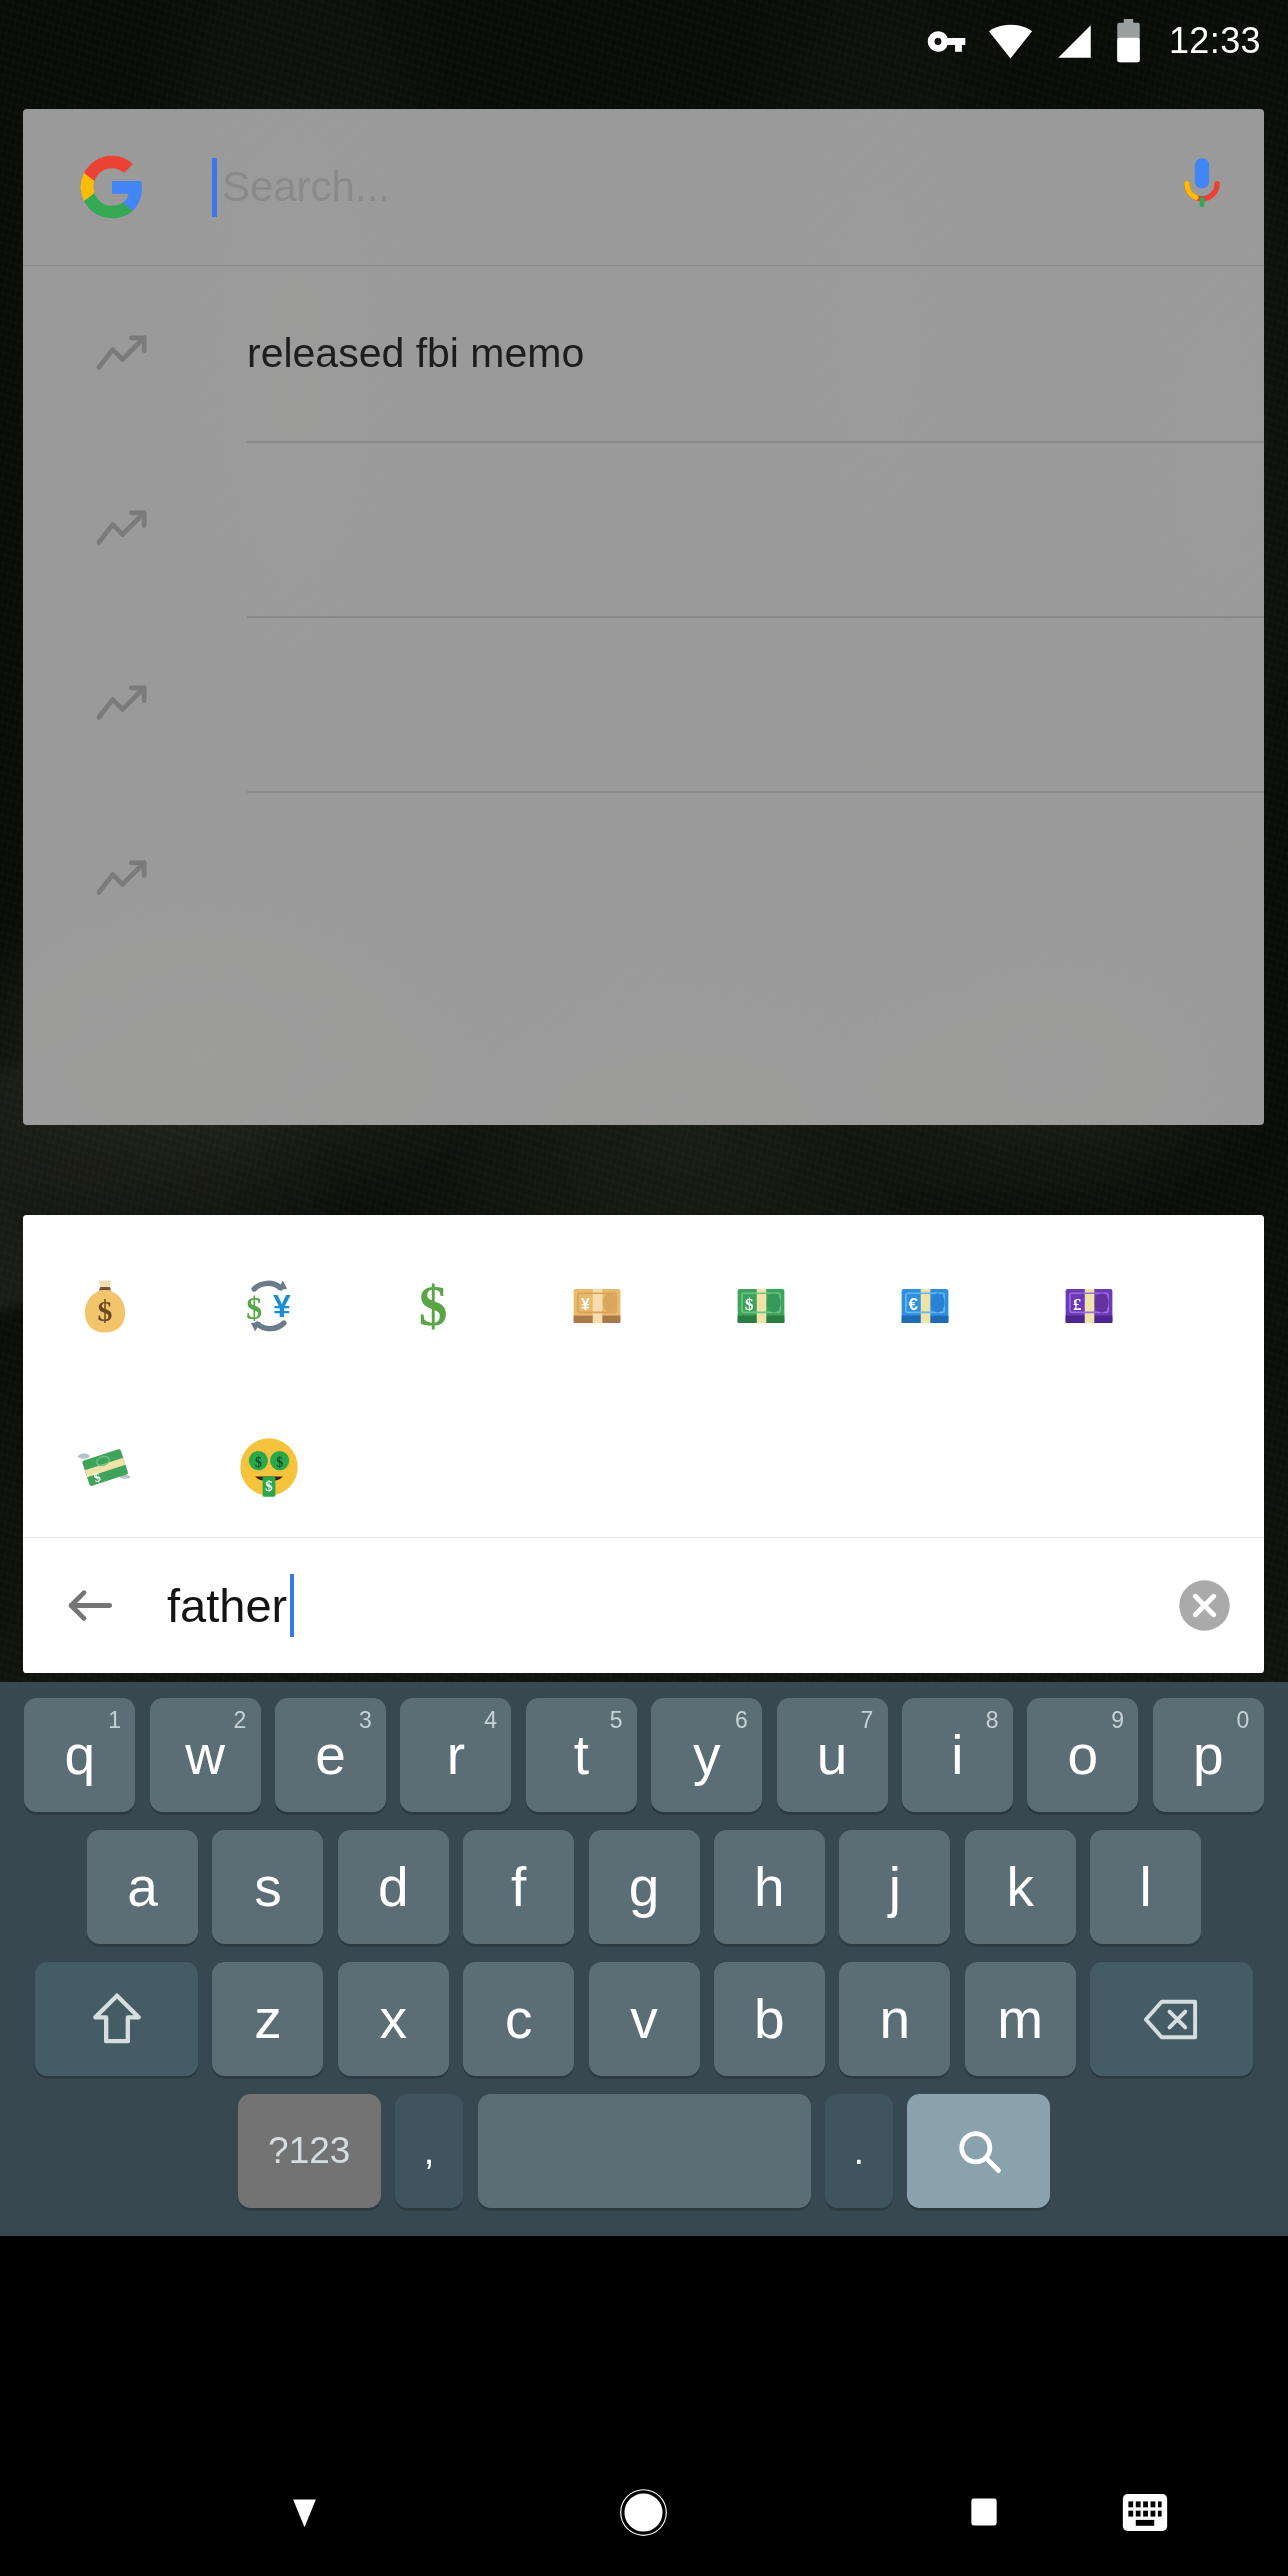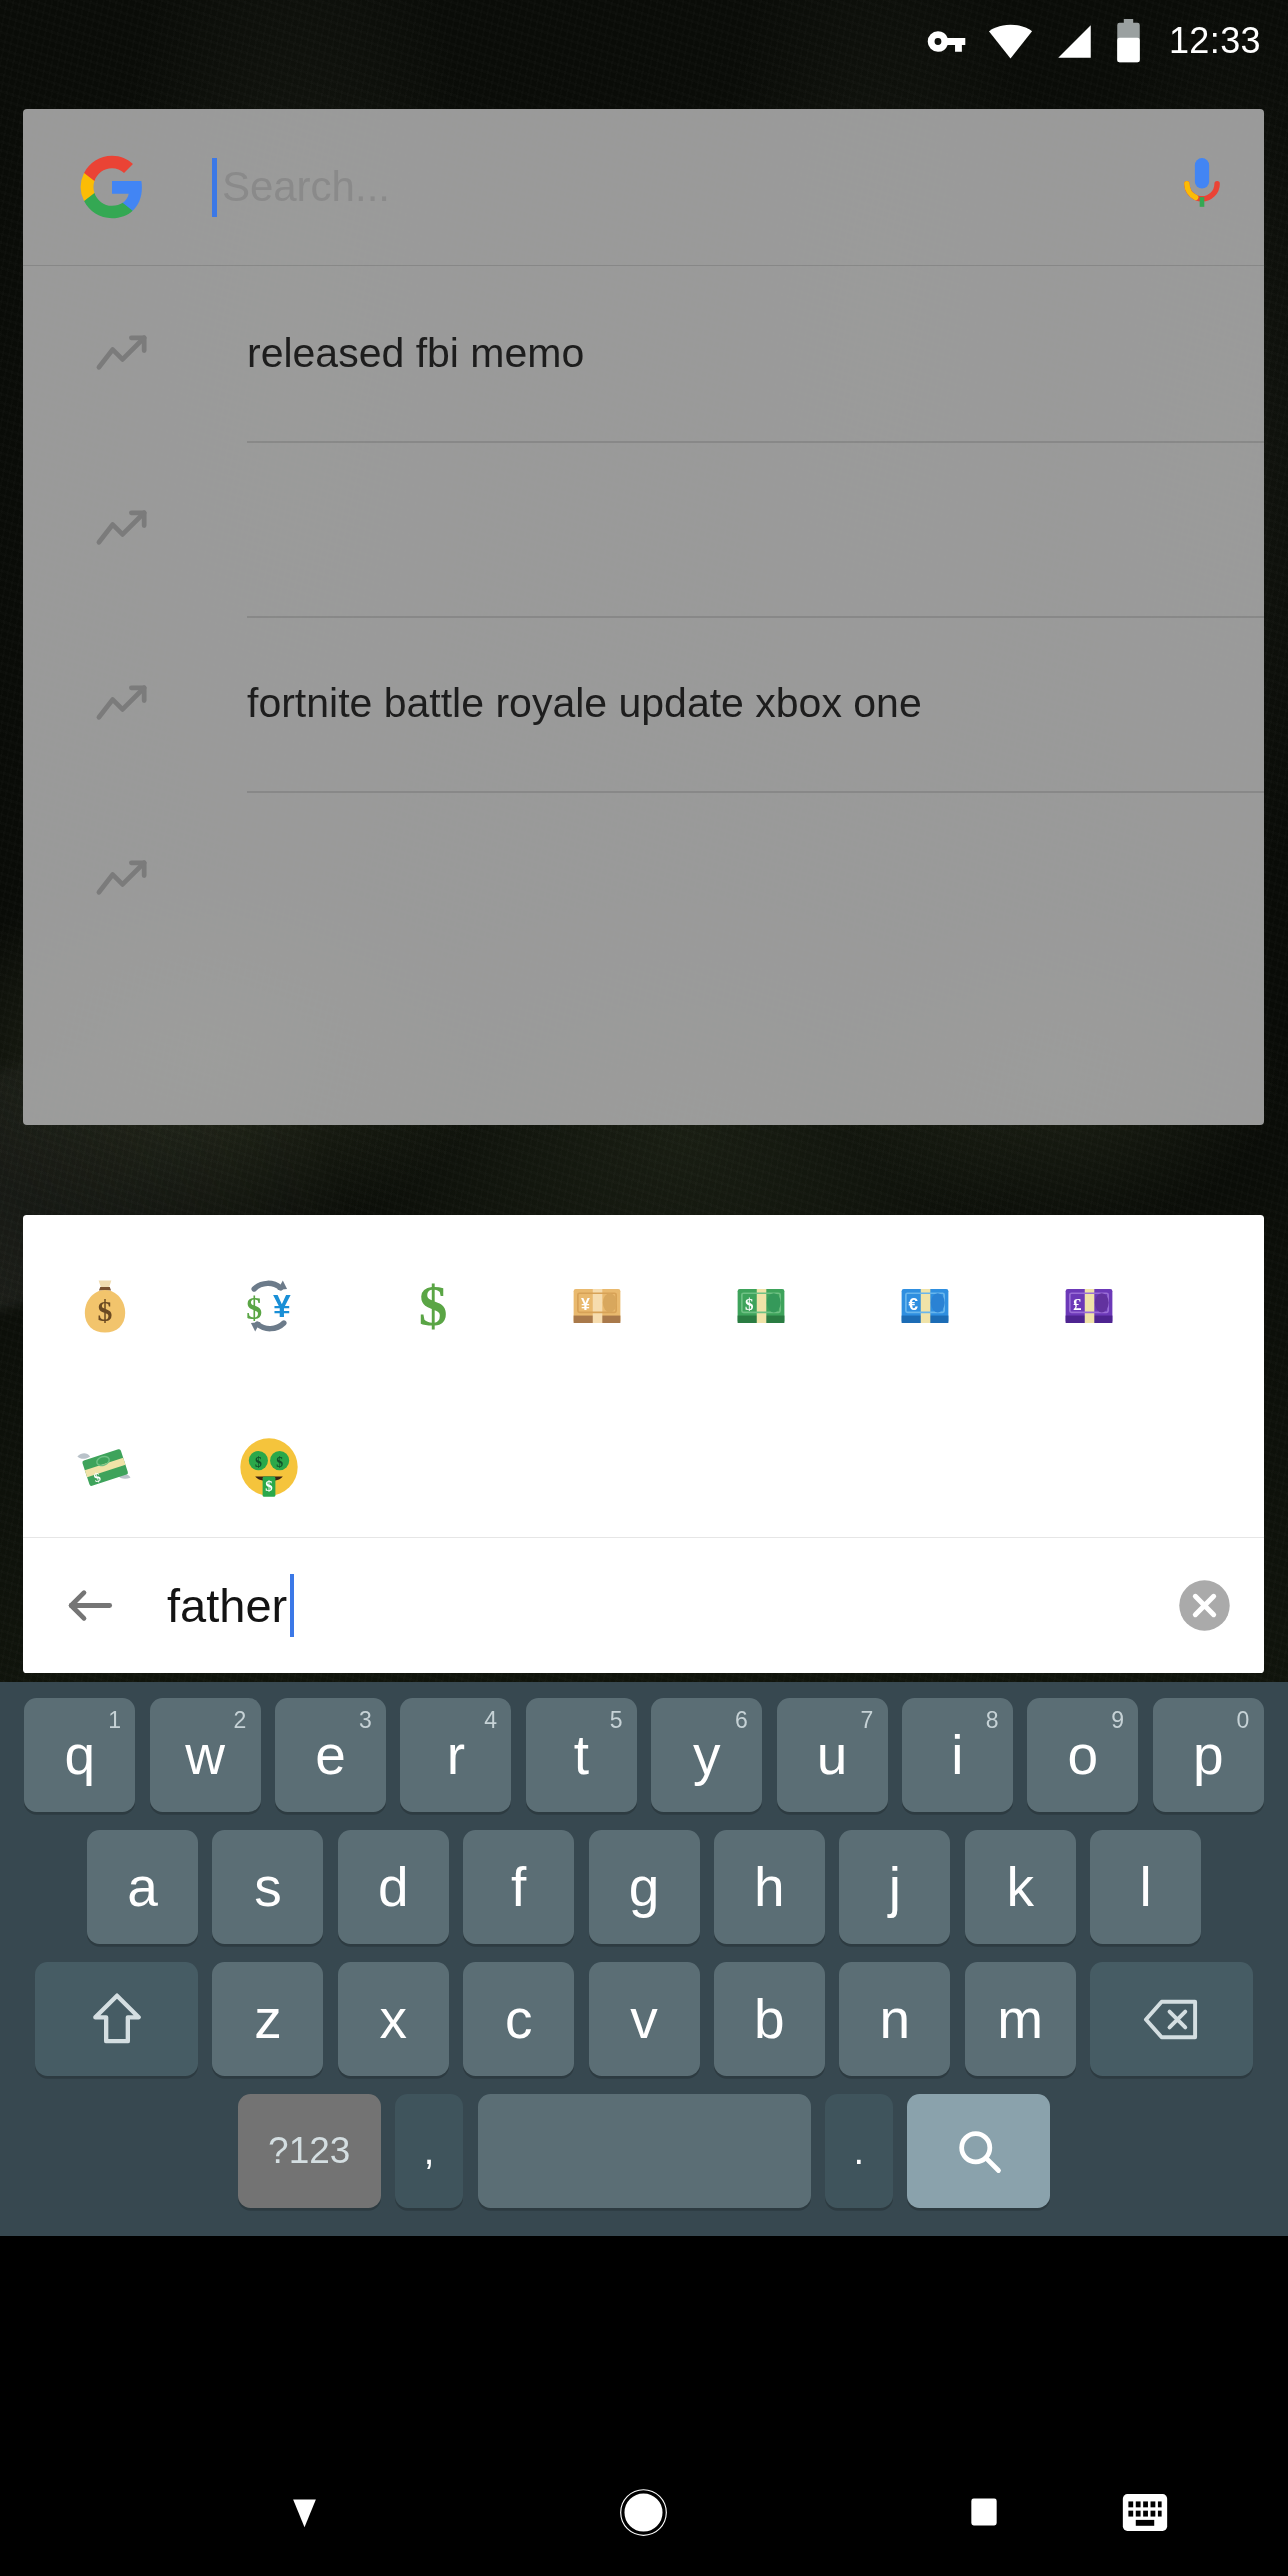--- a/index.html
+++ b/index.html
@@ -267,21 +267,20 @@
       </span>
     </div>
 
     <div class="suggest-row">
       <span class="trend-icon">
         <svg width="59" height="45" viewBox="0 0 30 22" fill="none" stroke="#7b7b7b" stroke-width="2.4" stroke-linecap="round" stroke-linejoin="round">
           <path d="M2 18 L9 9 L14 14 L25 3"></path>
             <path d="M18.5 3 L25 3 L25 9.5"></path>
         </svg>
       </span>
-      <span class="suggest-text">fortnite battle royale update xbox one</span>
     </div>
 
 
     <div class="suggest-row">
       <span class="trend-icon">
         <svg width="59" height="45" viewBox="0 0 30 22" fill="none" stroke="#7b7b7b" stroke-width="2.4" stroke-linecap="round" stroke-linejoin="round">
           <path d="M2 18 L9 9 L14 14 L25 3"></path>
             <path d="M18.5 3 L25 3 L25 9.5"></path>
         </svg>
       </span>

